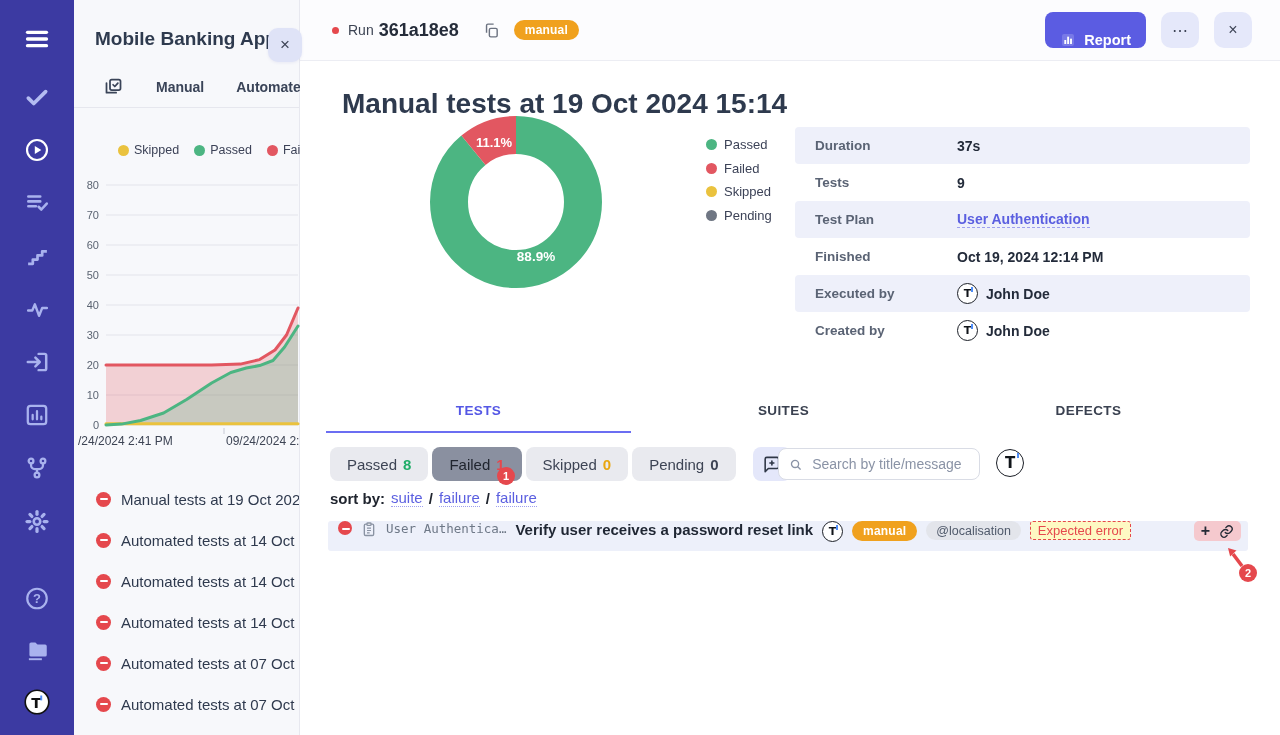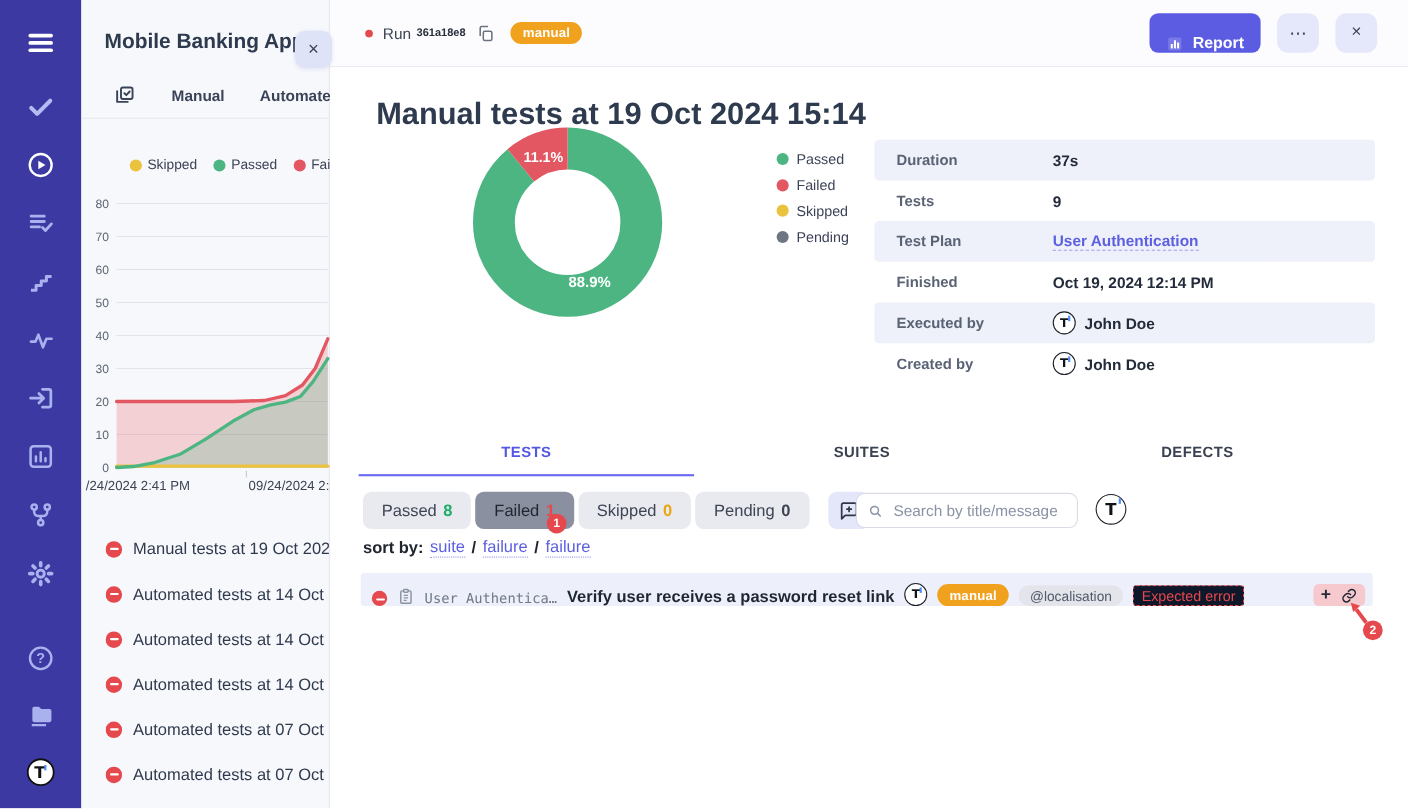--- a/index.html
+++ b/index.html
@@ -26,21 +26,21 @@
   .runitem{display:flex;align-items:center;gap:10px;height:26px;font-size:15px;color:#2f3a4e;font-weight:500;white-space:nowrap;overflow:hidden;cursor:pointer}
   .minus{flex:none;width:15px;height:15px;border-radius:50%;background:#e5484d;position:relative}
   .minus::after{content:"";position:absolute;left:3.5px;top:6.5px;width:8px;height:2px;background:#fff;border-radius:1px}
   .panel-close{position:absolute;left:268px;top:28px;width:34px;height:34px;background:#dfe3f7;border-radius:10px;display:flex;align-items:center;justify-content:center;color:#3f4557;font-size:17px;z-index:9;cursor:pointer;box-shadow:0 1px 3px rgba(60,58,162,.08)}
 
   
   .main{position:absolute;left:300px;top:0;width:980px;height:735px;background:#fff}
   .topbar{height:61px;border-bottom:1px solid #ecedf3;display:flex;align-items:center;padding:0 28px 0 32px;background:#fcfcfe}
   .rundot{width:7px;height:7px;border-radius:50%;background:#e5484d;margin-right:9px}
   .runlabel{font-size:14px;color:#3d4454;margin-right:5px}
-  .runid{font-size:10px;font-weight:700;color:#252c3a;margin-right:10px}
+  .runid{font-size:18px;font-weight:700;color:#252c3a;margin-right:24px}
   .copy-ic{cursor:pointer;display:flex;margin-right:14px}
   .badge-manual{background:#f0a11e;color:#fff;font-size:12px;font-weight:700;border-radius:10px;padding:3px 11px;letter-spacing:.2px}
   .tb-right{margin-left:auto;display:flex;gap:15px;align-items:center}
   .report-btn{background:#5b5ce2;color:#fff;height:36px;border-radius:8px;padding:0 15px;display:flex;gap:8px;align-items:flex-end;font-size:14.5px;font-weight:700;border:none;cursor:pointer}
   .sq-btn{width:38px;height:36px;background:#e5e8fa;border-radius:10px;border:none;color:#3f4557;font-size:16px;display:flex;align-items:center;justify-content:center;cursor:pointer}
   .page-title{position:absolute;left:30px;top:76px;font-size:28px;font-weight:700;color:#2e3a4e;margin:12px}
 
   #donut-svg{position:absolute;left:104px;top:112px}
   .dlegend{position:absolute;left:406px;top:137px;display:flex;flex-direction:column;gap:8.5px;font-size:13px;color:#3c4257}
   .dlegend .li{display:flex;align-items:center;gap:7px}
@@ -70,25 +70,25 @@
   .c-amber{color:#e9a60f;font-weight:600}.c-dark{color:#3d4454;font-weight:600}
   .msgbtn{width:38px;height:34px;background:#e4e7fa;border-radius:8px;margin-left:13px;border:none;display:flex;align-items:center;justify-content:center;cursor:pointer}
   .search{position:absolute;left:478px;top:448px;width:202px;height:32px;border:1px solid #d9dce5;border-radius:8px;background:#fff;display:flex;align-items:center;gap:8px;padding:0 10px}
   .search input{border:none;outline:none;width:100%;font-size:14px;color:#3d4454;background:transparent;font-family:"Liberation Sans",sans-serif}
   .search input::placeholder{color:#8a93a6}
   .avatar-filter{position:absolute;left:696px;top:449px}
 
   .sortbar{position:absolute;left:30px;top:489px;font-size:15px;color:#20252f;font-weight:600;display:flex;gap:6px;align-items:center}
   .sortlink{color:#5b5fe0;font-weight:500;border-bottom:1px dotted #9ea0f0;cursor:pointer}
 
-  .trow{position:absolute;left:28px;top:521px;width:920px;height:30px;background:#edf0fa;border-radius:3px;display:flex;align-items:flex-end;gap:9px;padding:0 7px 0 10px}
+  .trow{position:absolute;left:28px;top:521px;width:920px;height:30px;background:#edf0fa;border-radius:3px;display:flex;align-items:flex-start;gap:9px;padding:0 7px 0 10px}
   .t-suite{font-family:"DejaVu Sans Mono",monospace;font-size:12.5px;color:#6e7887;white-space:nowrap}
   .t-title{font-size:15px;font-weight:600;color:#1f2633;white-space:nowrap;cursor:pointer}
   .chip-tag{background:#e3e5eb;color:#505a6b;font-size:12.5px;border-radius:10px;padding:2.5px 10px;white-space:nowrap}
-  .chip-err{border:1.5px dashed #e5484d;color:#e5484d;background:#0f172a;font-size:13px;padding:1px 7px;border-radius:3px;white-space:nowrap;font-weight:500;cursor:pointer}
+  .chip-err{border:1.5px dashed #e5484d;color:#e5484d;background:#fef9c3;font-size:13px;padding:1px 7px;border-radius:3px;white-space:nowrap;font-weight:500;cursor:pointer}
   .actions{margin-left:auto;background:#f5c9ce;border-radius:5px;display:flex;gap:9px;align-items:center;padding:2px 7px;color:#252b36}
   .act-plus{font-size:16px;font-weight:700;line-height:1;cursor:pointer}
   .act-link{display:flex;cursor:pointer}
 
   .anno{position:absolute;width:18px;height:18px;border-radius:50%;background:#e5484d;color:#fff;font-size:11px;font-weight:700;display:flex;align-items:center;justify-content:center;z-index:8}
   #anno1{left:197px;top:467px}
   #anno2{left:939px;top:564px}
   #anno-arrow{position:absolute;left:920px;top:542px;z-index:7}
 </style>
 </head>

